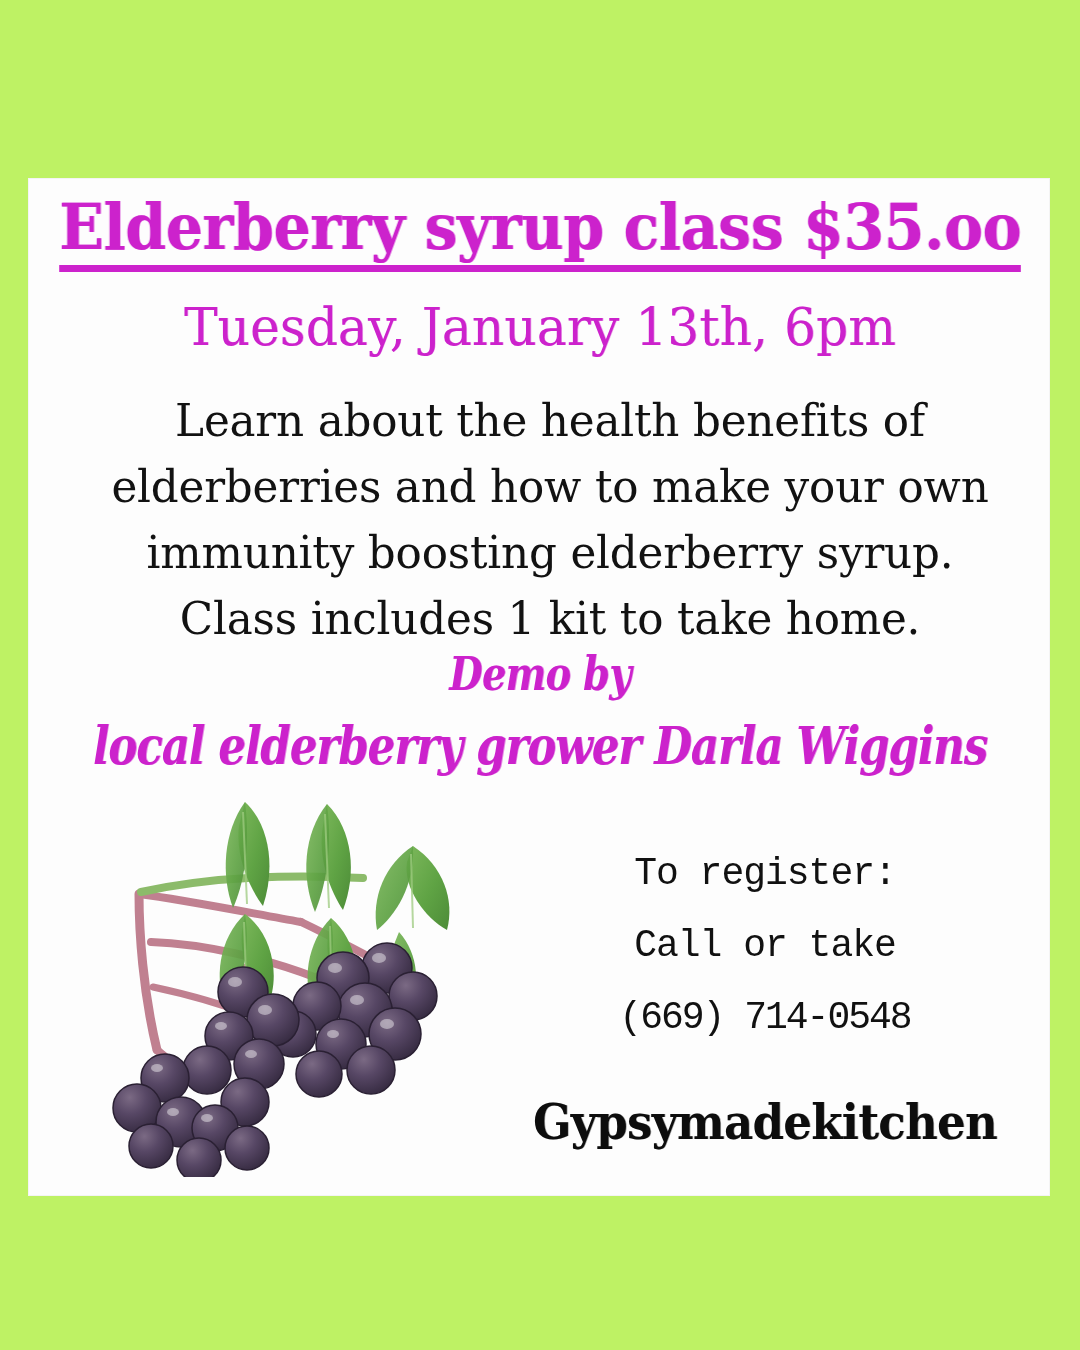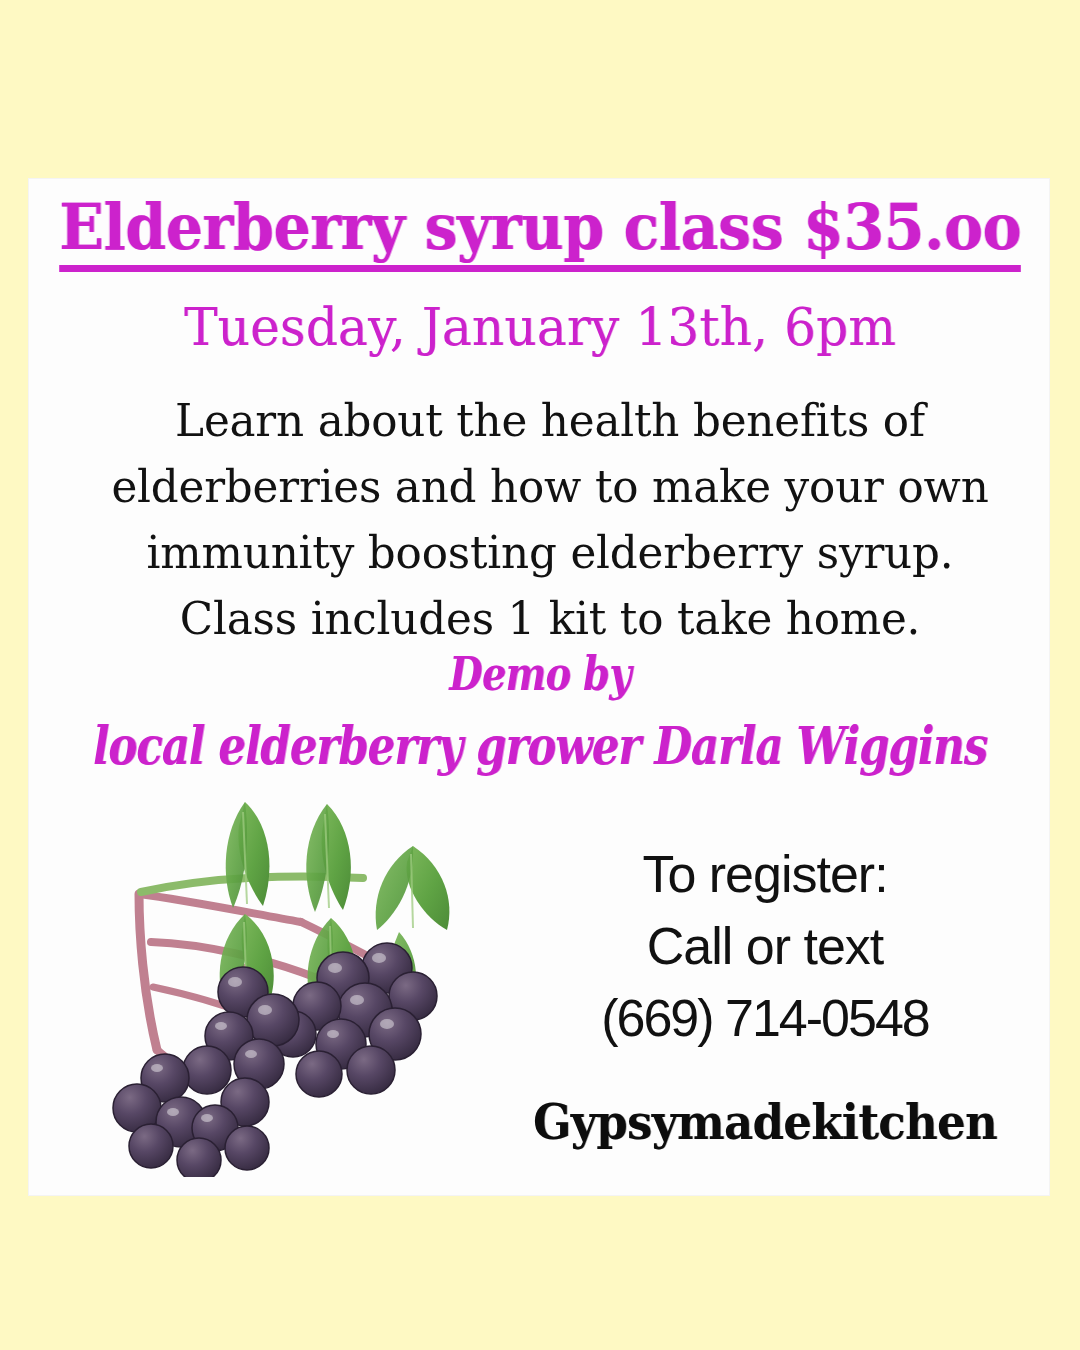--- a/index.html
+++ b/index.html
@@ -11,21 +11,21 @@
     width: 1080px;
     height: 1350px;
     font-family: "Liberation Serif", serif;
     -webkit-font-smoothing: antialiased;
   }
 
   #flyer {
     position: relative;
     width: 1080px;
     height: 1350px;
-    background: #fef9c3;
+    background: #bef264;
     overflow: hidden;
   }
 
   
   #panel {
     position: absolute;
     left: 28px;
     top: 178px;
     width: 1022px;
     height: 1018px;
@@ -142,23 +142,23 @@
   }
   #illustration svg { display: block; width: 100%; height: 100%; }
 
   
   #register-block {
     position: absolute;
     left: 500px;
     top: 838px;
     width: 530px;
     text-align: center;
-    font-family: Liberation Sans, sans-serif;
+    font-family: Liberation Mono, monospace;
     font-weight: 400;
-    font-size: 52px;
+    font-size: 38px;
     line-height: 72px;
     color: #111111;
     letter-spacing: -1px;
   }
   #register-block .line { display: block; white-space: nowrap; }
   #register-block .phone { letter-spacing: -2px; }
 
   #brand {
     position: absolute;
     left: 500px;
@@ -294,19 +294,19 @@
         <ellipse cx="156" cy="272" rx="6" ry="4"></ellipse>
         <ellipse cx="62" cy="286" rx="6" ry="4"></ellipse>
         <ellipse cx="78" cy="330" rx="6" ry="4"></ellipse>
         <ellipse cx="112" cy="336" rx="6" ry="4"></ellipse>
       </g>
     </svg>
   </div>
 
   <div id="register-block">
     <span class="line">To register:</span>
-    <span class="line">Call or text</span>
+    <span class="line">Call or take</span>
     <span class="line phone">(669) 714-0548</span>
   </div>
 
   <div id="brand">Gypsymadekitchen</div>
 
 </div>
 
 </body></html>

